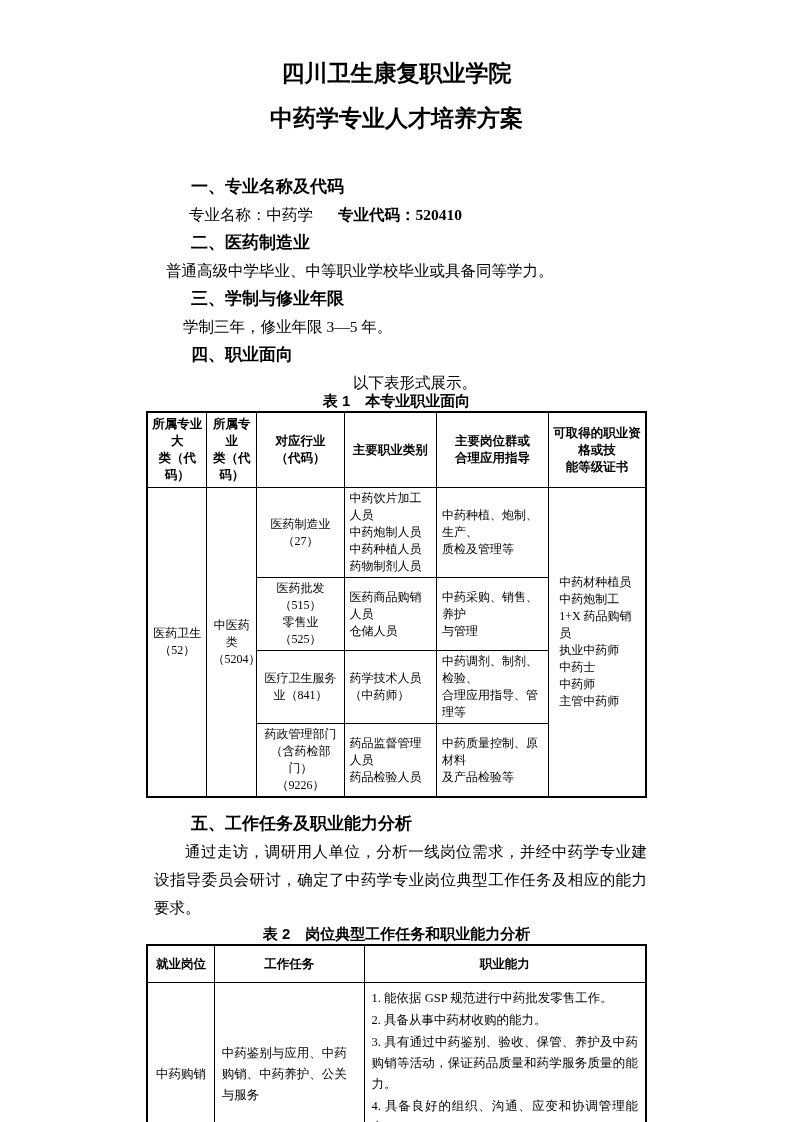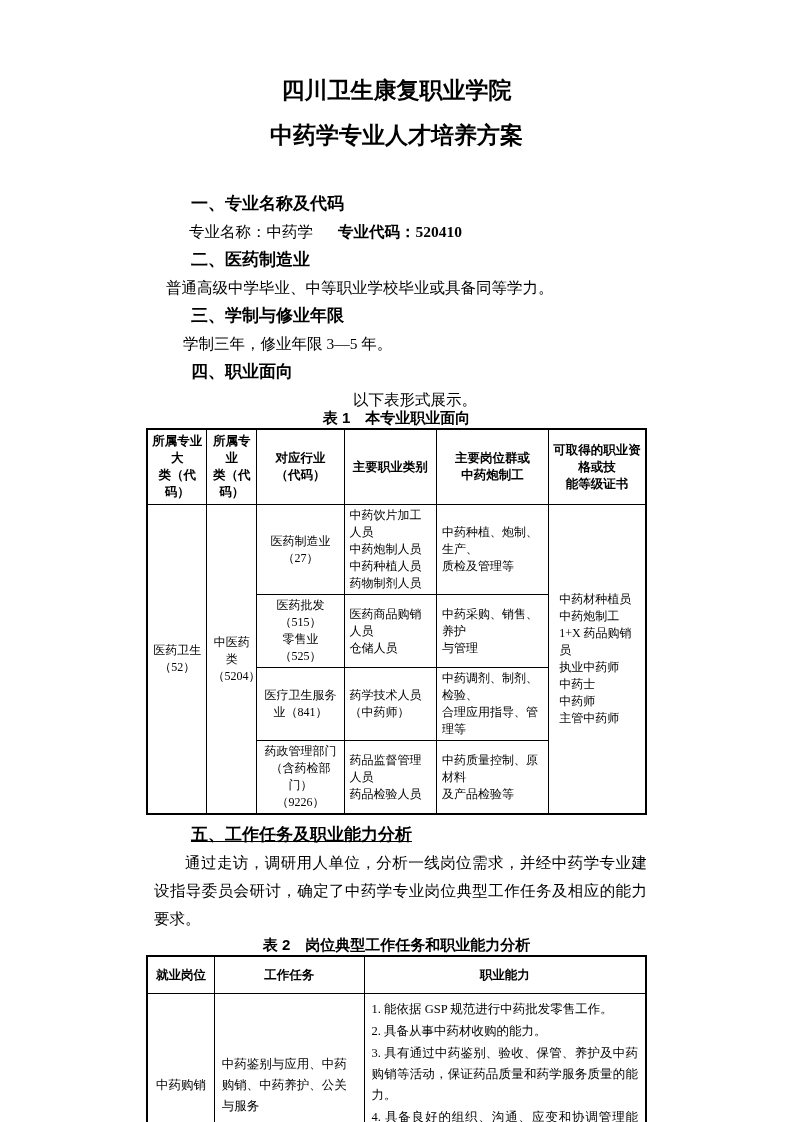--- a/index.html
+++ b/index.html
@@ -8,39 +8,39 @@
     font-family: "Liberation Serif", "DejaVu Serif", serif;
     color: #000000;
     -webkit-font-smoothing: antialiased;
   }
   .page {
     position: relative;
     width: 651px;
     height: 1122px;
     margin: 0 auto;
     background: #ffffff;
-    padding: 68px 75px 0 75px;
+    padding: 51px 75px 0 75px;
     overflow: hidden;
   }
   .title {
     font-family: "Liberation Sans", "DejaVu Sans", sans-serif;
     font-weight: 700;
     font-size: 23px;
     line-height: 45px;
     text-align: center;
   }
   h2.sec {
     font-family: "Liberation Sans", "DejaVu Sans", sans-serif;
     font-weight: 700;
     font-size: 17px;
     line-height: 28px;
     margin-left: 45px;
   }
   h2.sec-first { margin-top: 32px; }
-  h2.sec-5 { margin-top: 6px; text-decoration: underline; }
+  h2.sec-5 { margin-top: 12px; }
   p.body-line {
     font-size: 15.5px;
     line-height: 28px;
   }
   .ind-s1 { margin-left: 43px; }
   .ind-s2 { margin-left: 20px; }
   .ind-s3 { margin-left: 37px; }
   .ind-s4 { margin-left: 37px; text-align: center; }
   .code-part { margin-left: 25px; font-weight: bold; }
   p.para-5 {
@@ -135,21 +135,21 @@
     <thead>
       <tr>
         <th>所属专业大
 类（代码）</th>
         <th>所属专业
 类（代码）</th>
         <th>对应行业
 （代码）</th>
         <th>主要职业类别</th>
         <th>主要岗位群或
-中药炮制工</th>
+合理应用指导</th>
         <th>可取得的职业资格或技
 能等级证书</th>
       </tr>
     </thead>
     <tbody>
       <tr>
         <td rowspan="4" class="pre ctr">医药卫生
 （52）</td>
         <td rowspan="4" class="pre ctr">中医药类
 （5204）</td>

